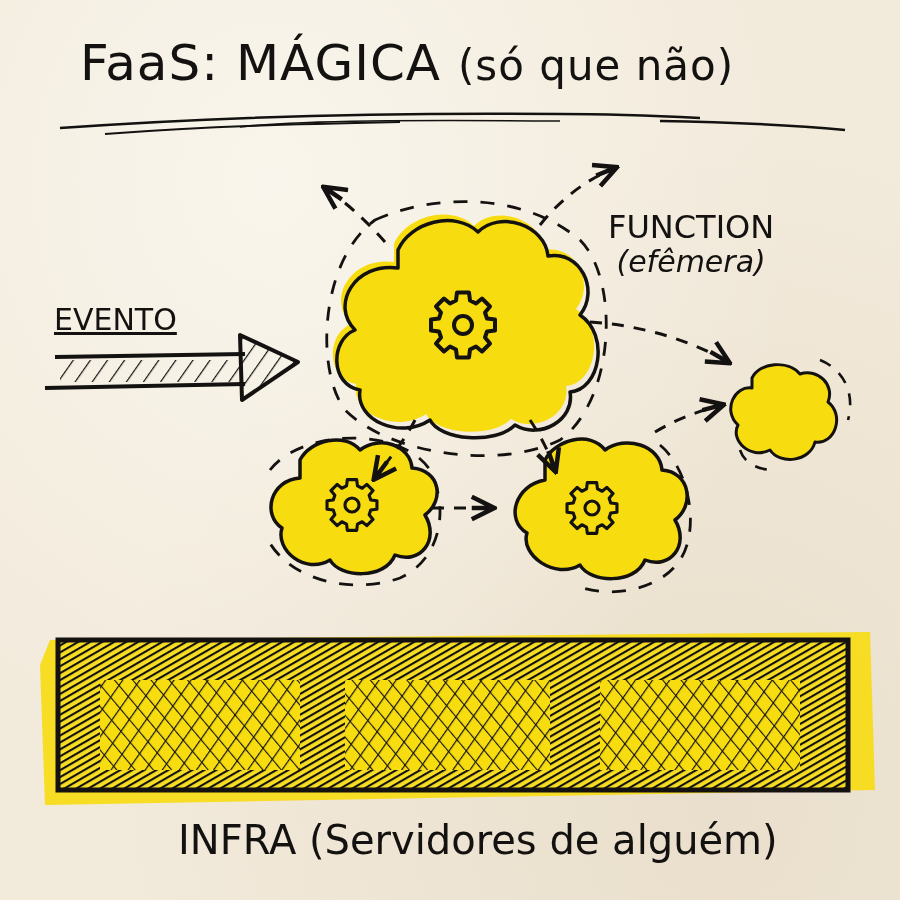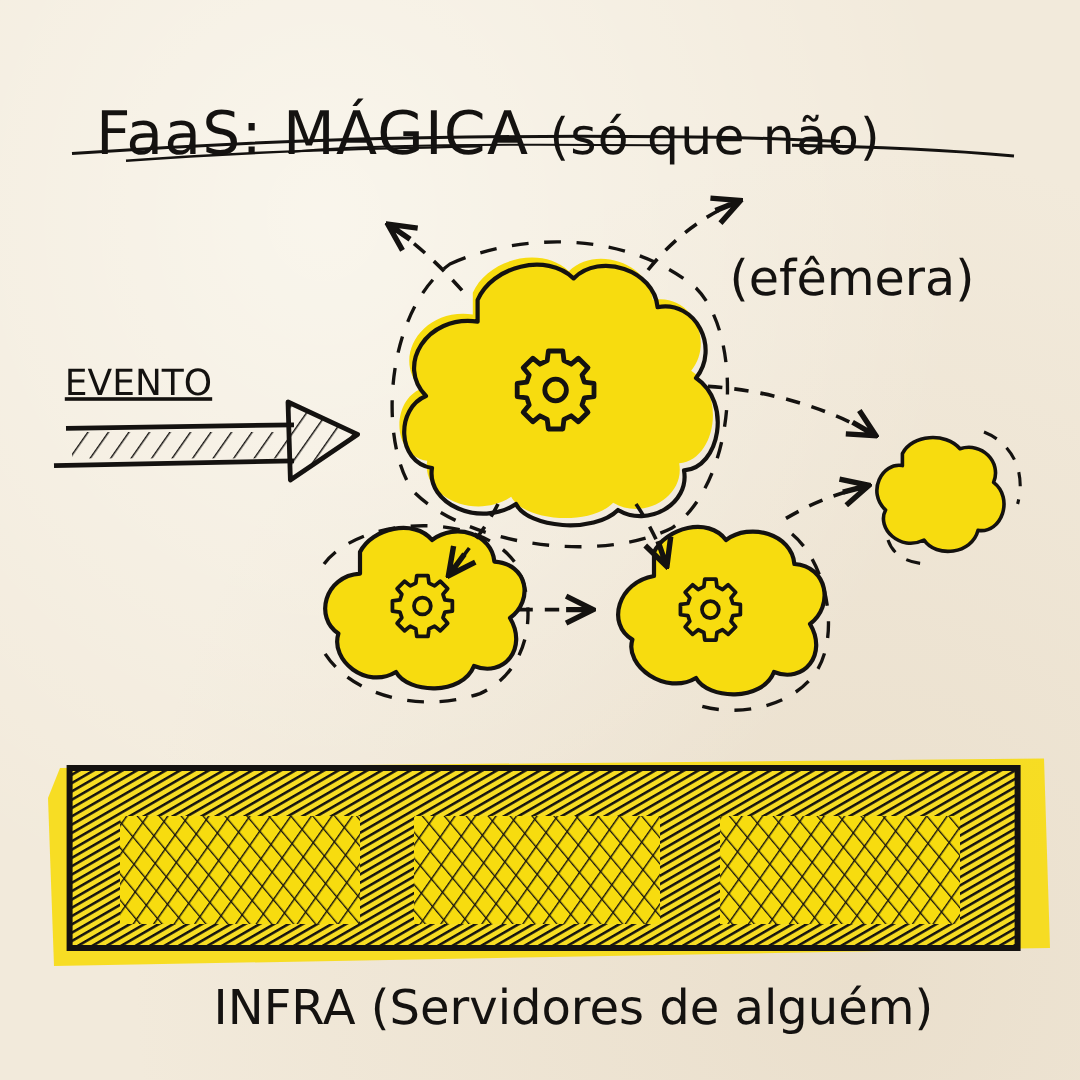--- a/index.html
+++ b/index.html
@@ -15,28 +15,27 @@
     background:
       radial-gradient(ellipse at 30% 20%, rgba(255,255,250,0.55), rgba(255,255,250,0) 60%),
       radial-gradient(ellipse at 80% 90%, rgba(210,190,160,0.25), rgba(0,0,0,0) 60%),
       #f2eadb;
   }
   svg.canvas { position: absolute; left: 0; top: 0; }
   .title {
     position: absolute; left: 80px; top: 34px;
     font-size: 50px; letter-spacing: 1px;
     white-space: nowrap;
-    margin-top: 48px;
   }
   .title .sub { font-size: 42px; }
   .label {
     position: absolute; white-space: nowrap; line-height: 1.1;
   }
   .lbl-function { left: 608px; top: 210px; font-size: 32px; text-align: center; }
-  .lbl-function .l2 { display: block; font-size: 41px; }
+  .lbl-function .l2 { display: block; font-size: 30px; font-style: italic; }
   .lbl-evento { left: 54px; top: 303px; font-size: 30px; text-decoration: underline; }
   .lbl-infra { left: 178px; top: 818px; font-size: 40px; }
 </style>
 </head>
 <body>
 
 <div class="paper"></div>
 
 <svg class="canvas" width="900" height="900" viewBox="0 0 900 900">
   <defs>
@@ -126,18 +125,19 @@
     </g>
   </g>
 </svg>
 
 <div class="title">
   <span>FaaS: MÁGICA</span>
   <span class="sub">(só que não)</span>
 </div>
 
 <div class="label lbl-function">
+  <span>FUNCTION</span>
   <span class="l2">(efêmera)</span>
 </div>
 
 <div class="label lbl-evento">EVENTO</div>
 
 <div class="label lbl-infra">INFRA (Servidores de alguém)</div>
 
 </body></html>

